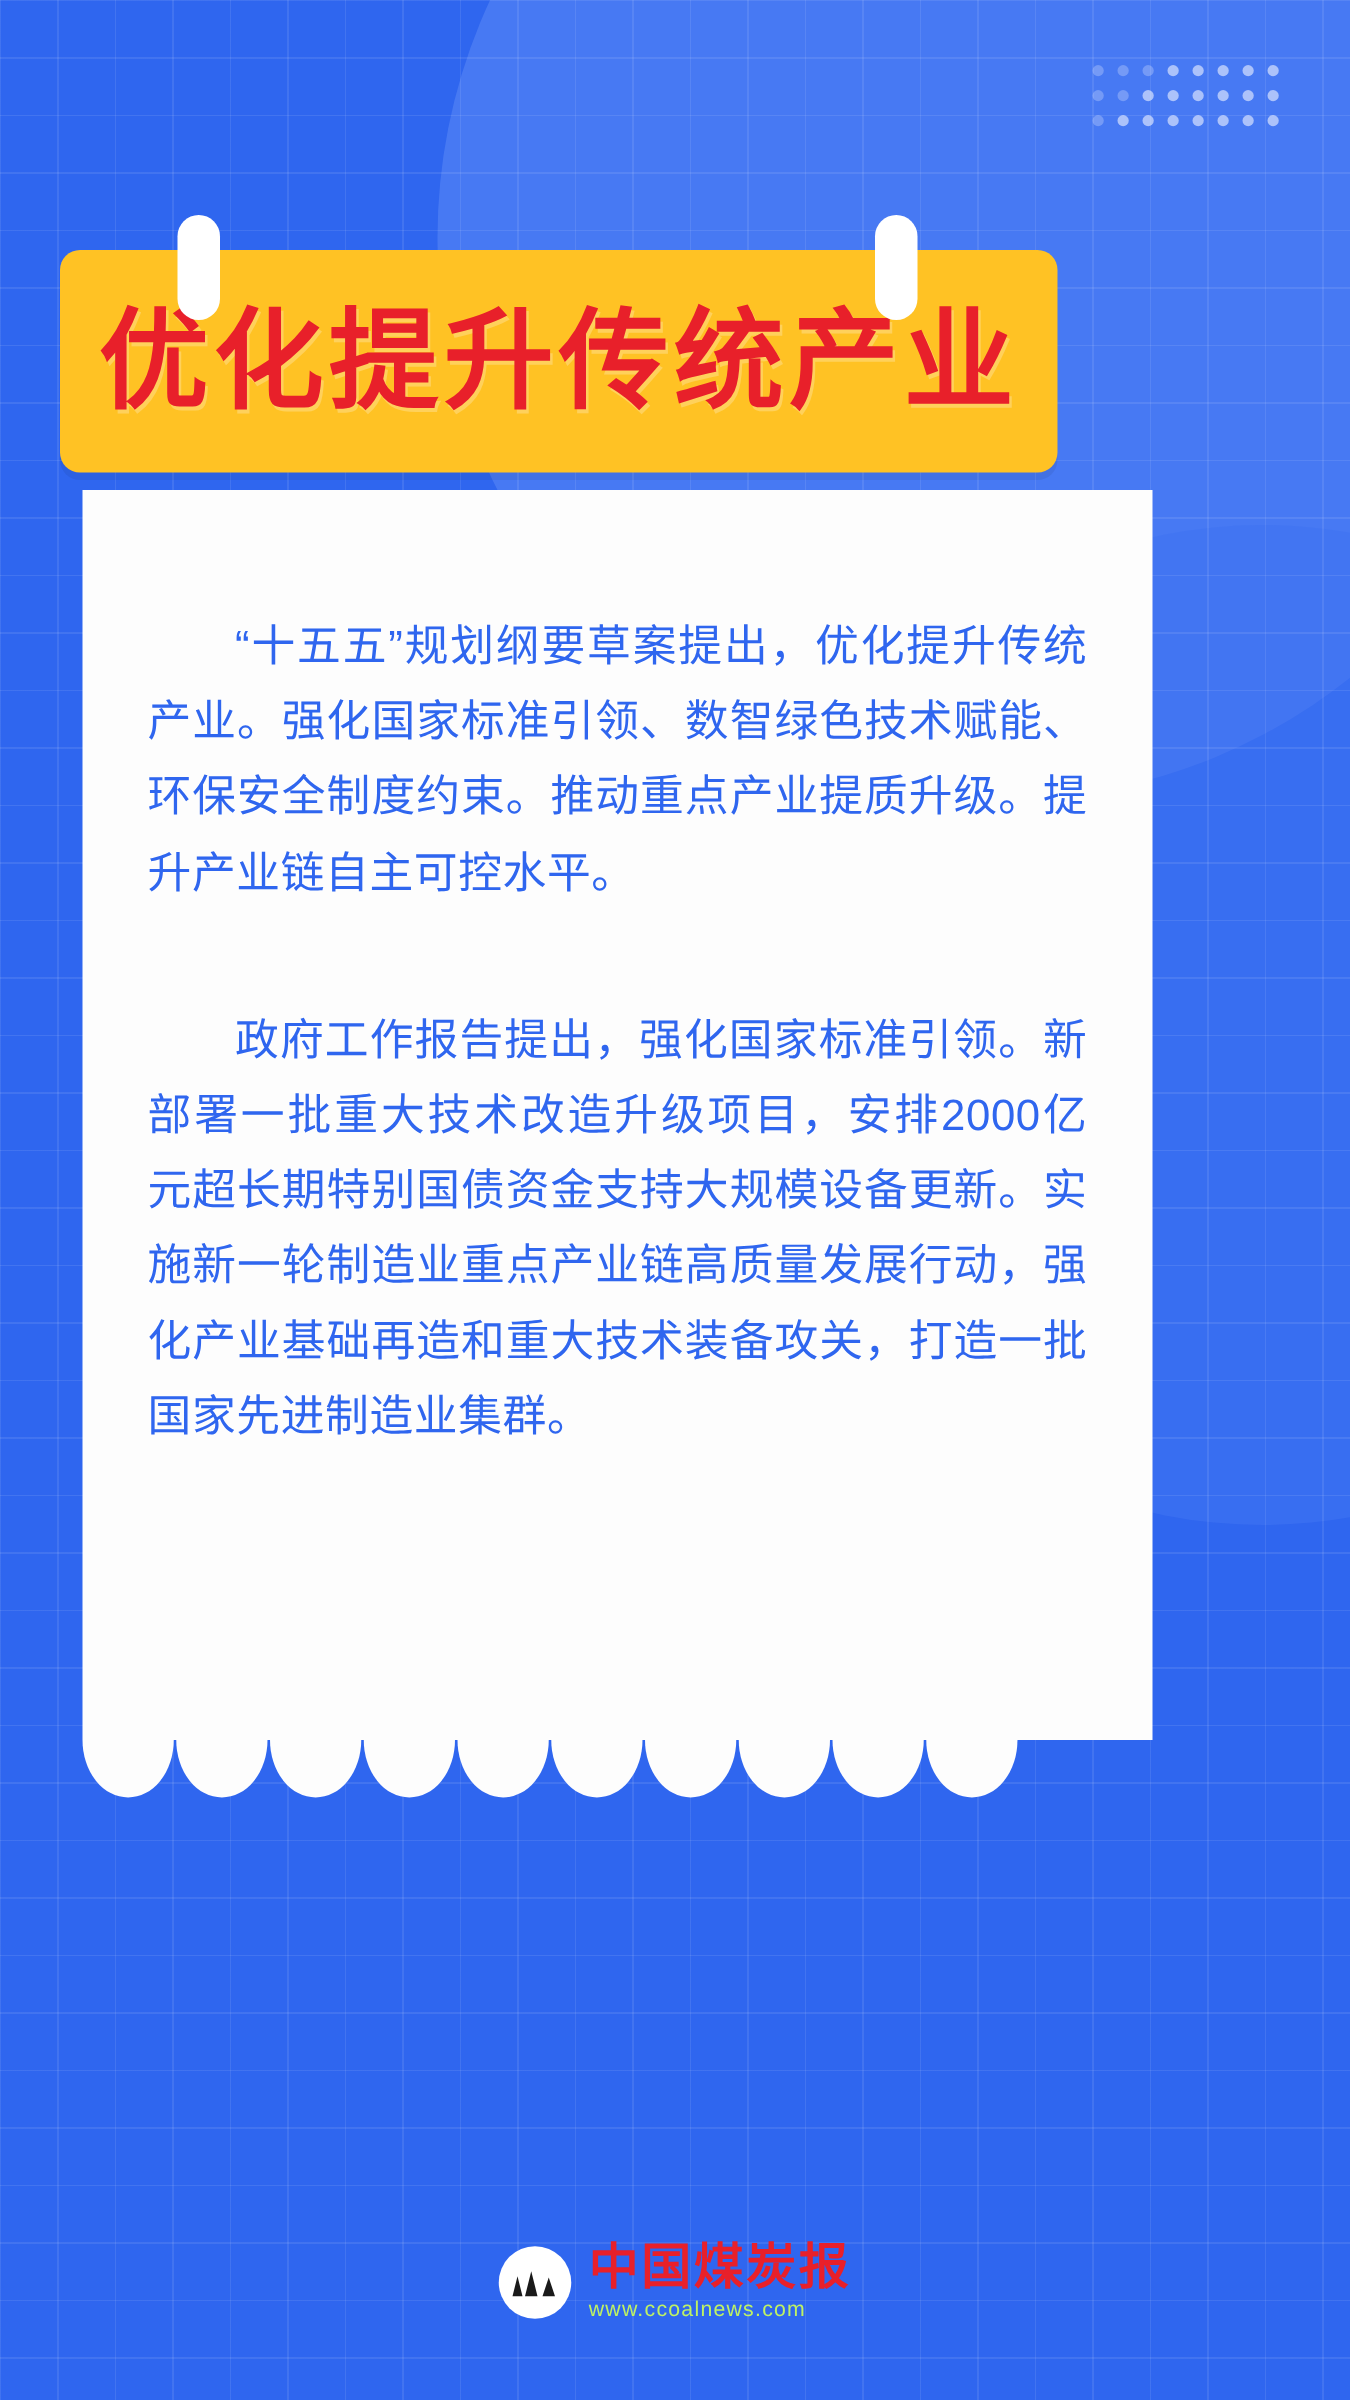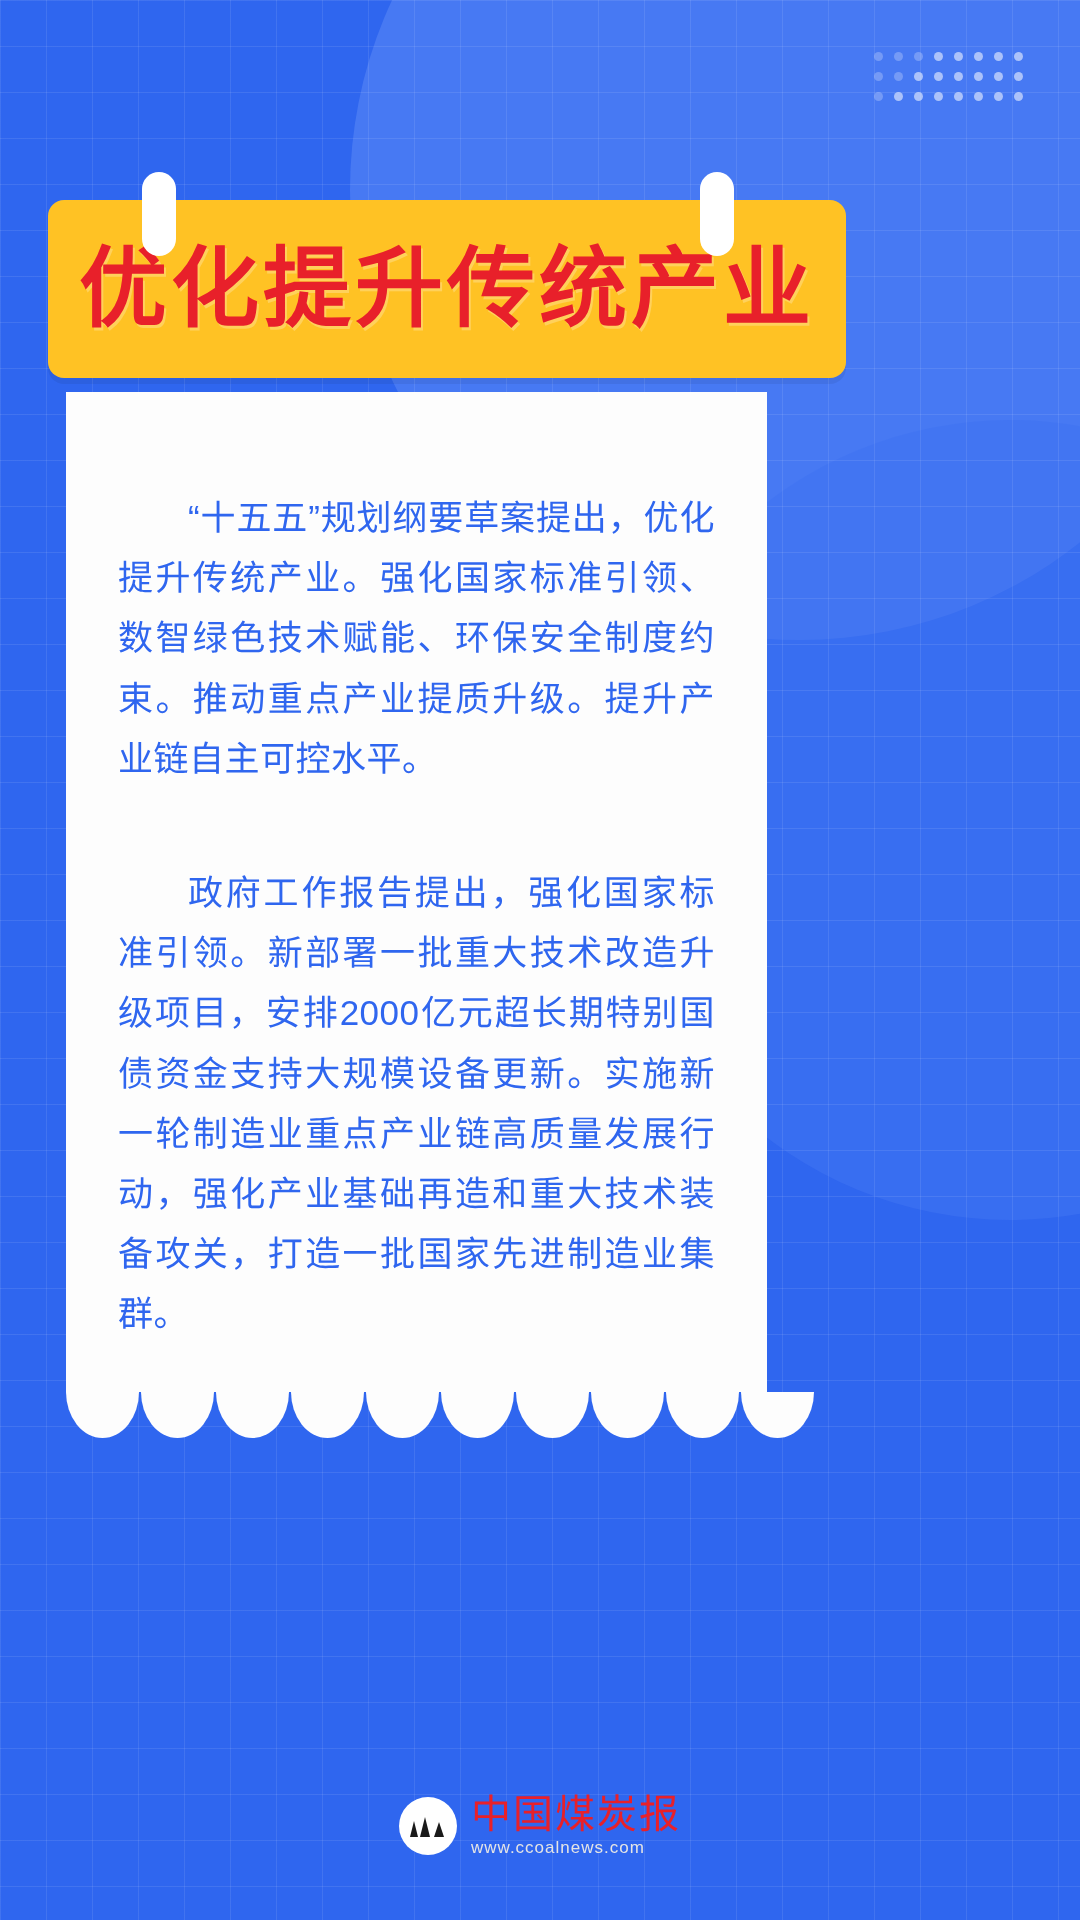--- a/index.html
+++ b/index.html
@@ -109,21 +109,21 @@
     z-index: 4;
   }
   .peg.left { left: 142px; }
   .peg.right { left: 700px; }
 
   
   .paper {
     position: absolute;
     left: 66px;
     top: 392px;
-    width: 701px;
+    width: 856px;
     height: 1000px;
     background: #fdfdfd;
     z-index: 2;
   }
   .paper-body {
     padding: 96px 52px 0 52px;
     box-sizing: border-box;
   }
   .para {
     color: #2f66ef;
@@ -177,28 +177,28 @@
     justify-content: center;
   }
   .logo-mark svg { display: block; }
   .logo-words {
     display: flex;
     flex-direction: column;
     align-items: flex-start;
   }
   .logo-cn {
     font-size: 40px;
-    font-weight: normal;
+    font-weight: bold;
     color: #e8202a;
     letter-spacing: 2px;
     line-height: 1.05;
   }
   .logo-url {
     font-size: 17px;
-    color: #e5e5e5;
+    color: #bef264;
     letter-spacing: 1px;
     margin-top: 3px;
     text-align: right;
   }
 </style>
 </head>
 <body>
 
 <div class="poster">
 

